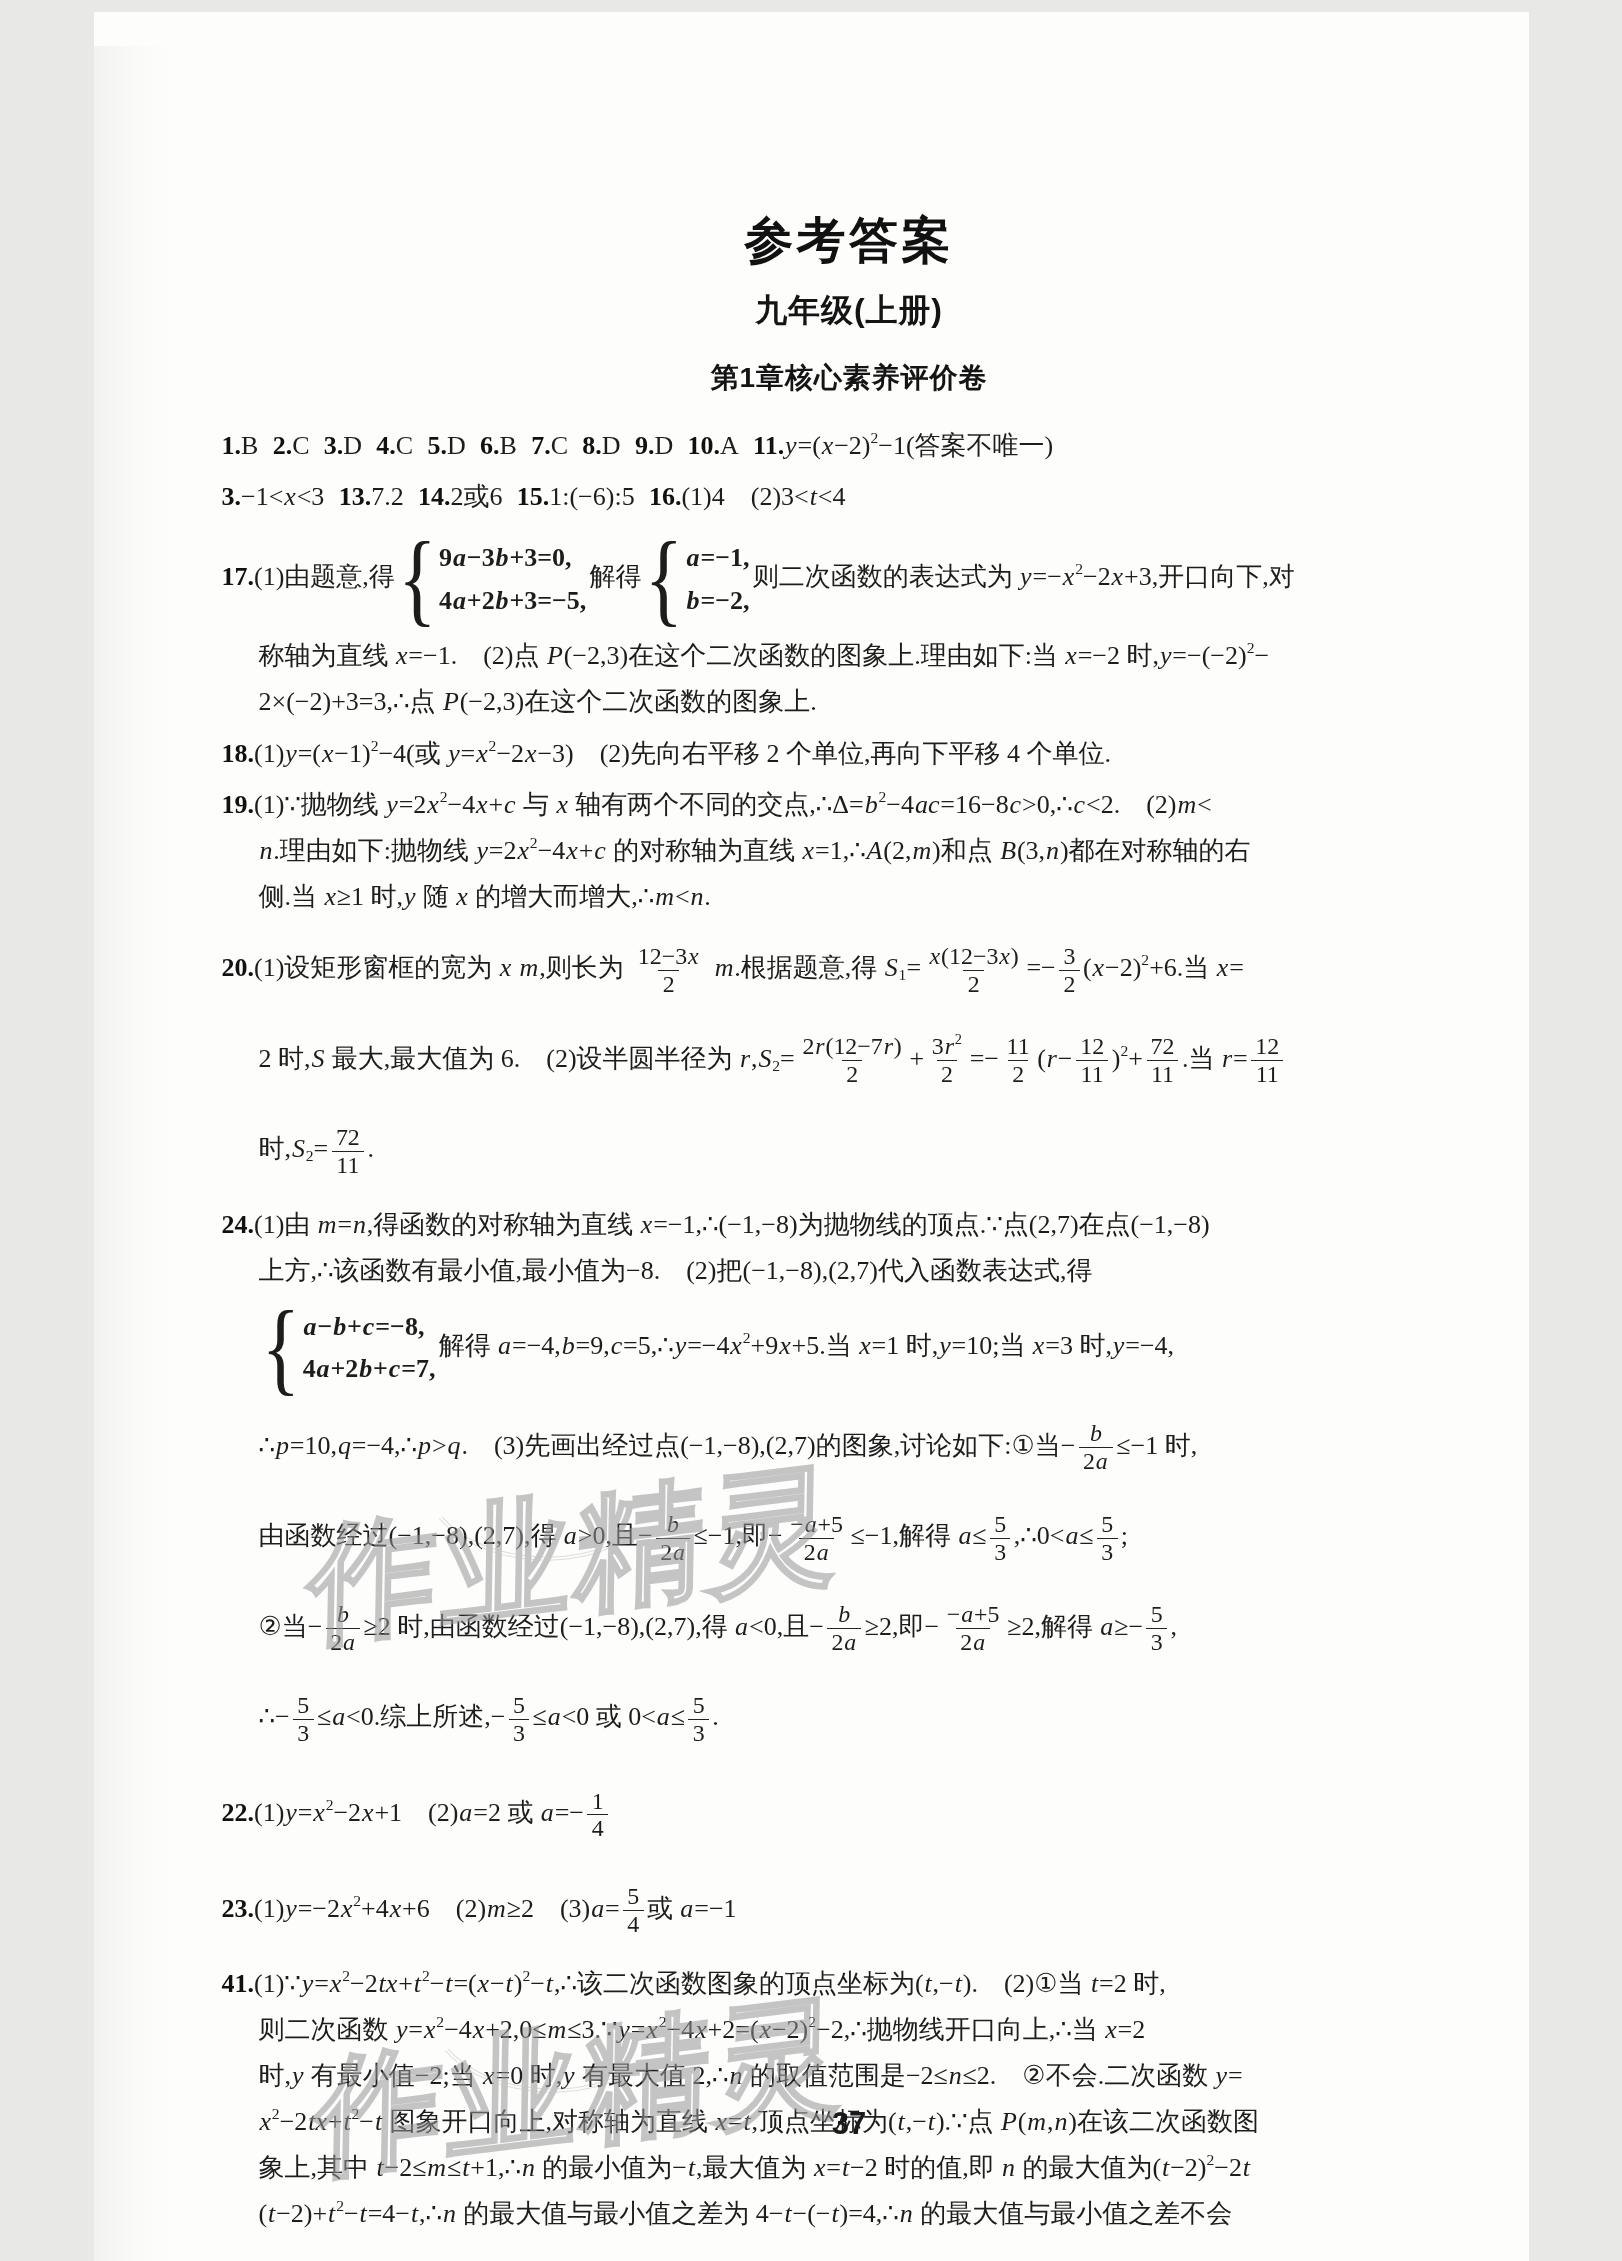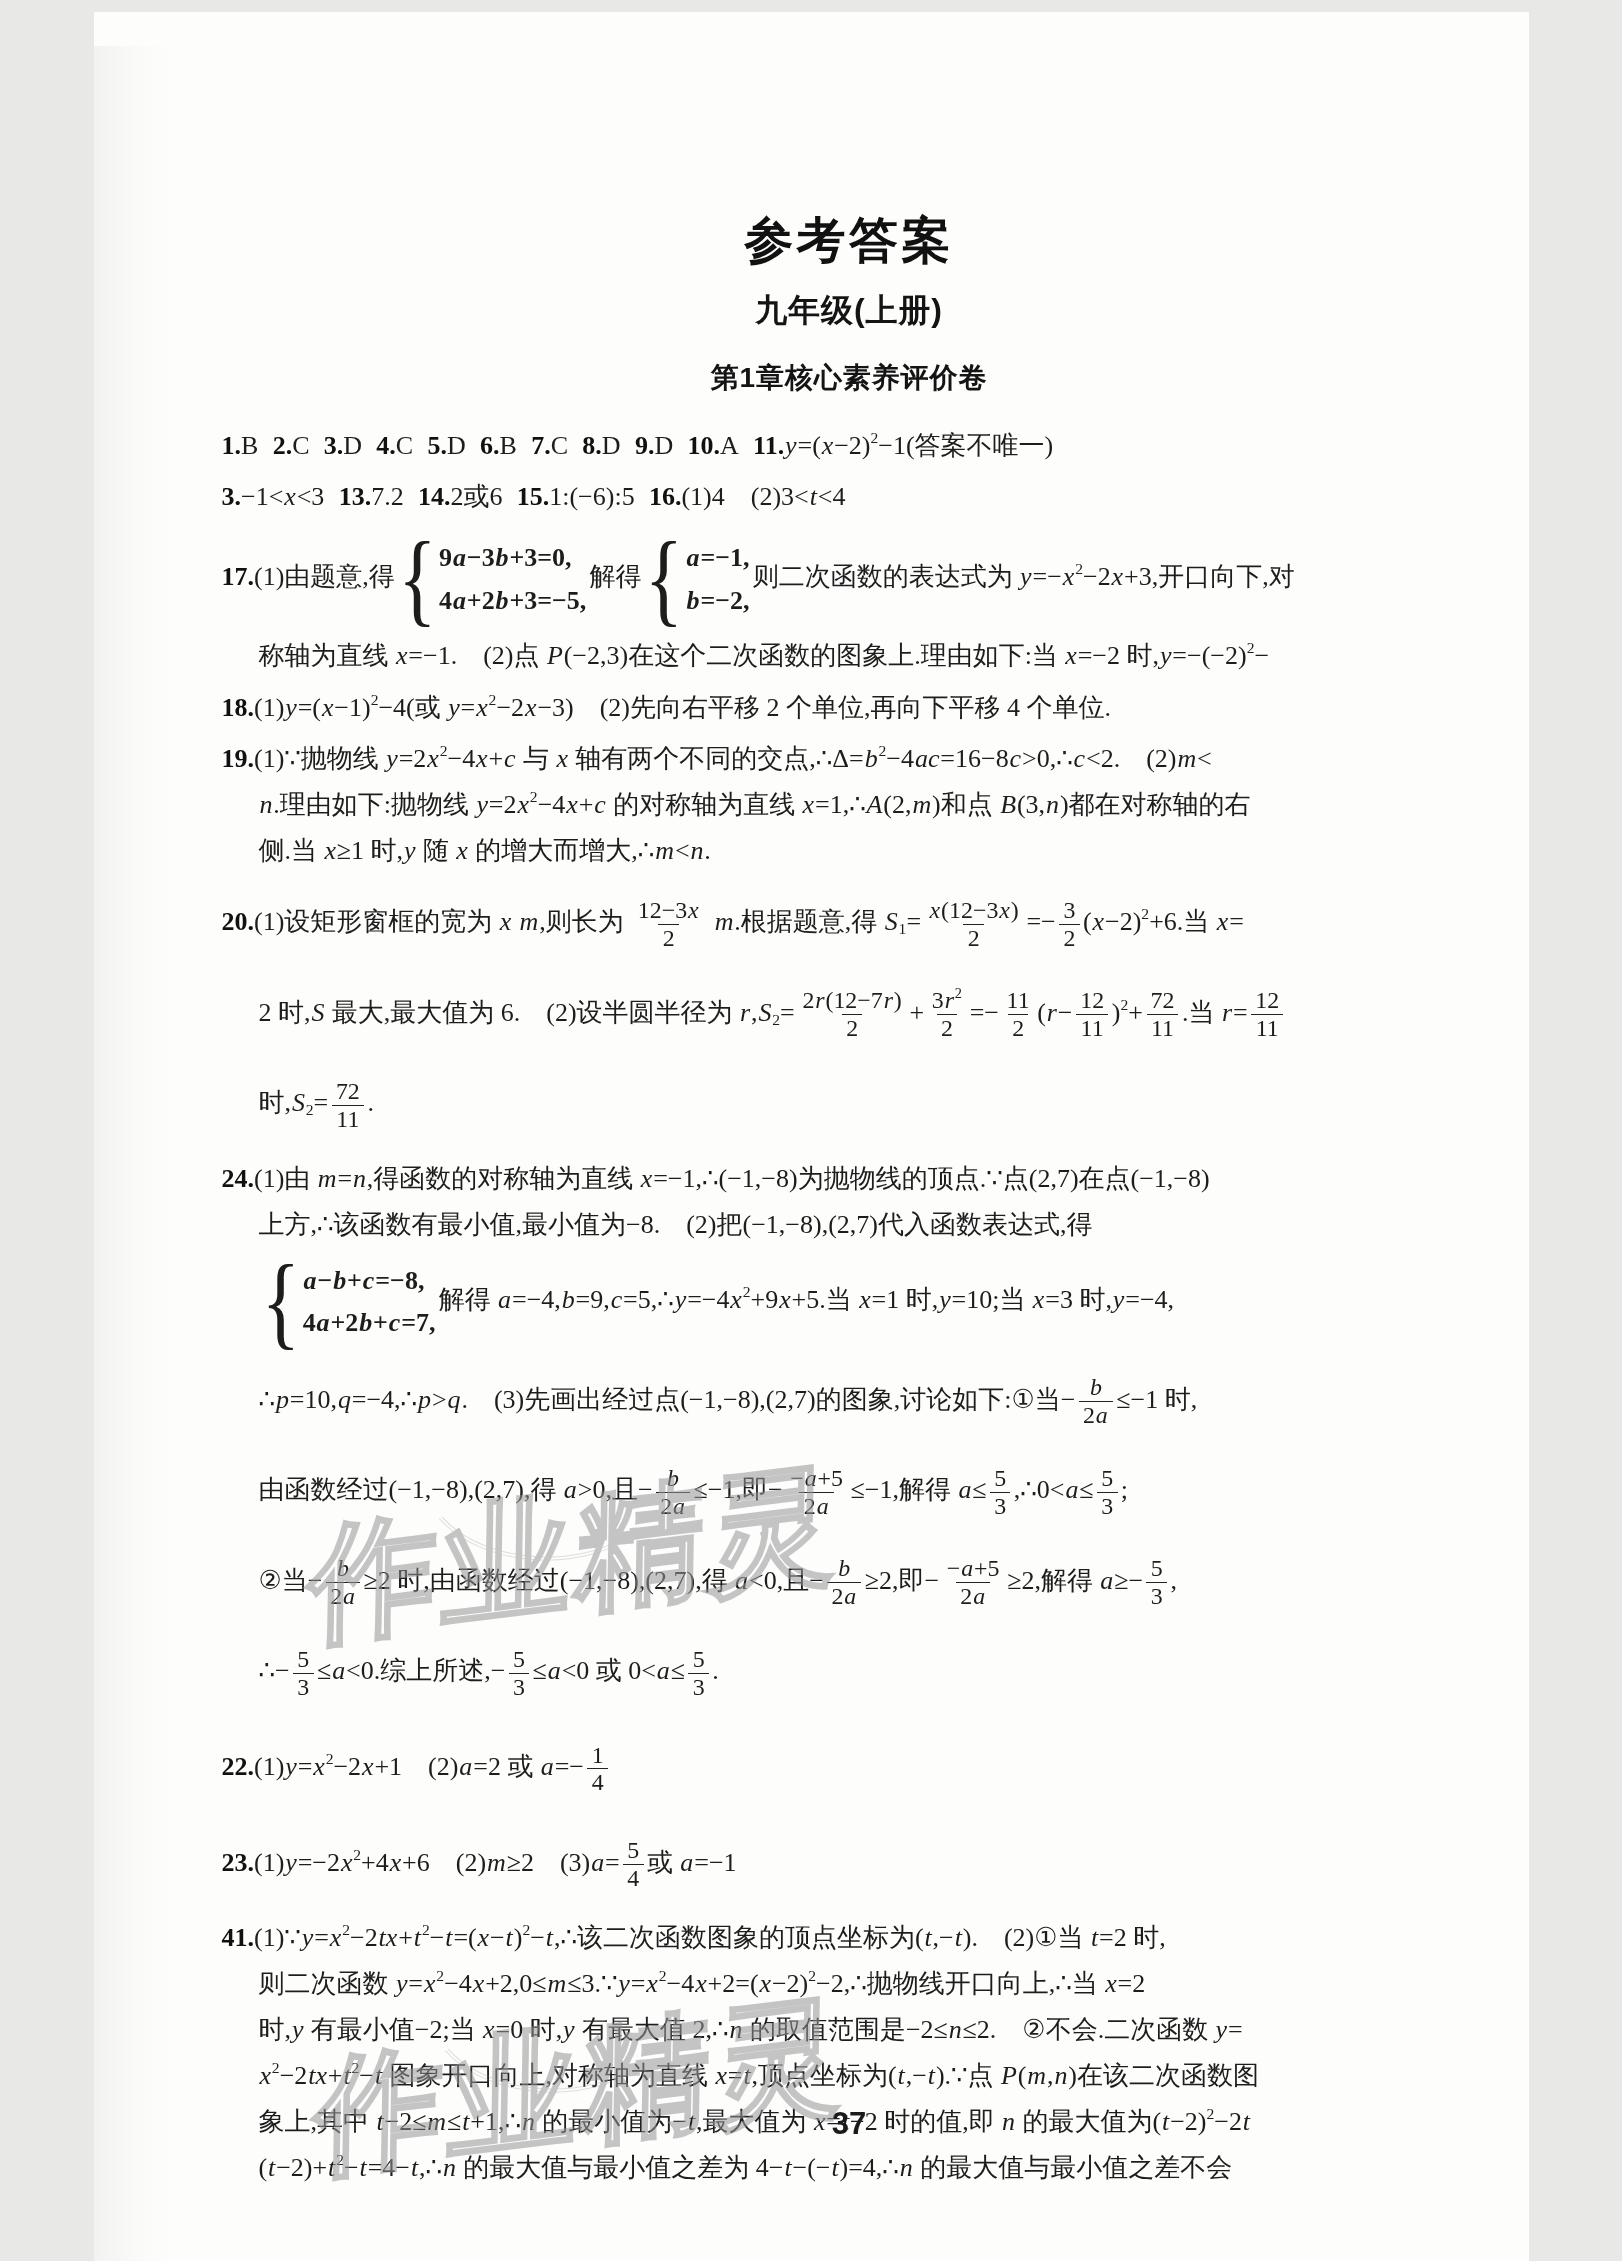--- a/index.html
+++ b/index.html
@@ -116,20 +116,21 @@
   <main class="answers">
       <div class="block">
         <div class="line"><span class="no">1.</span><span class="v">B</span><span class="no">2.</span><span class="v">C</span><span class="no">3.</span><span class="v">D</span><span class="no">4.</span><span class="v">C</span><span class="no">5.</span><span class="v">D</span><span class="no">6.</span><span class="v">B</span><span class="no">7.</span><span class="v">C</span><span class="no">8.</span><span class="v">D</span><span class="no">9.</span><span class="v">D</span><span class="no">10.</span><span class="v">A</span><span class="no">11.</span><span class="mt"><i>y</i>=(<i>x</i>−2)<sup>2</sup>−1(答案不唯一)</span></div>
       </div>
       <div class="block">
         <div class="line"><span class="no">3.</span><span class="mt">−1&lt;<i>x</i>&lt;3</span><span class="no">13.</span><span class="mt">7.2</span><span class="no">14.</span><span class="mt">2或6</span><span class="no">15.</span><span class="mt">1:(−6):5</span><span class="no">16.</span><span class="mt">(1)4    (2)3&lt;<i>t</i>&lt;4</span></div>
       </div>
       <div class="block">
         <div class="line tall"><span class="no">17.</span><span class="mt">(1)由题意,得<span class="cs"><span class="brace">{</span><span class="col"><span>9<i>a</i>−3<i>b</i>+3=0,</span><span>4<i>a</i>+2<i>b</i>+3=−5,</span></span></span>解得<span class="cs"><span class="brace">{</span><span class="col"><span><i>a</i>=−1,</span><span><i>b</i>=−2,</span></span></span>则二次函数的表达式为 <i>y</i>=−<i>x</i><sup>2</sup>−2<i>x</i>+3,开口向下,对</span></div>
         <div class="line"><span class="mt">称轴为直线 <i>x</i>=−1.    (2)点 <i>P</i>(−2,3)在这个二次函数的图象上.理由如下:当 <i>x</i>=−2 时,<i>y</i>=−(−2)<sup>2</sup>−</span></div>
+        <div class="line"><span class="mt">2×(−2)+3=3,∴点 <i>P</i>(−2,3)在这个二次函数的图象上.</span></div>
       </div>
       <div class="block">
         <div class="line"><span class="no">18.</span><span class="mt">(1)<i>y</i>=(<i>x</i>−1)<sup>2</sup>−4(或 <i>y</i>=<i>x</i><sup>2</sup>−2<i>x</i>−3)    (2)先向右平移 2 个单位,再向下平移 4 个单位.</span></div>
       </div>
       <div class="block">
         <div class="line"><span class="no">19.</span><span class="mt">(1)∵抛物线 <i>y</i>=2<i>x</i><sup>2</sup>−4<i>x</i>+<i>c</i> 与 <i>x</i> 轴有两个不同的交点,∴Δ=<i>b</i><sup>2</sup>−4<i>ac</i>=16−8<i>c</i>&gt;0,∴<i>c</i>&lt;2.    (2)<i>m</i>&lt;</span></div>
         <div class="line"><span class="mt"><i>n</i>.理由如下:抛物线 <i>y</i>=2<i>x</i><sup>2</sup>−4<i>x</i>+<i>c</i> 的对称轴为直线 <i>x</i>=1,∴<i>A</i>(2,<i>m</i>)和点 <i>B</i>(3,<i>n</i>)都在对称轴的右</span></div>
         <div class="line"><span class="mt">侧.当 <i>x</i>≥1 时,<i>y</i> 随 <i>x</i> 的增大而增大,∴<i>m</i>&lt;<i>n</i>.</span></div>
       </div>
       <div class="block">

